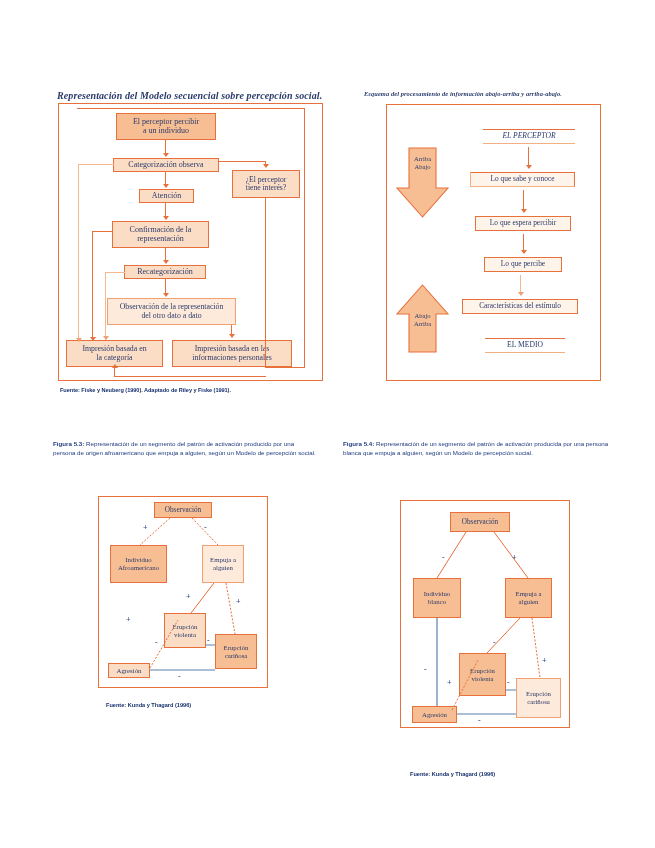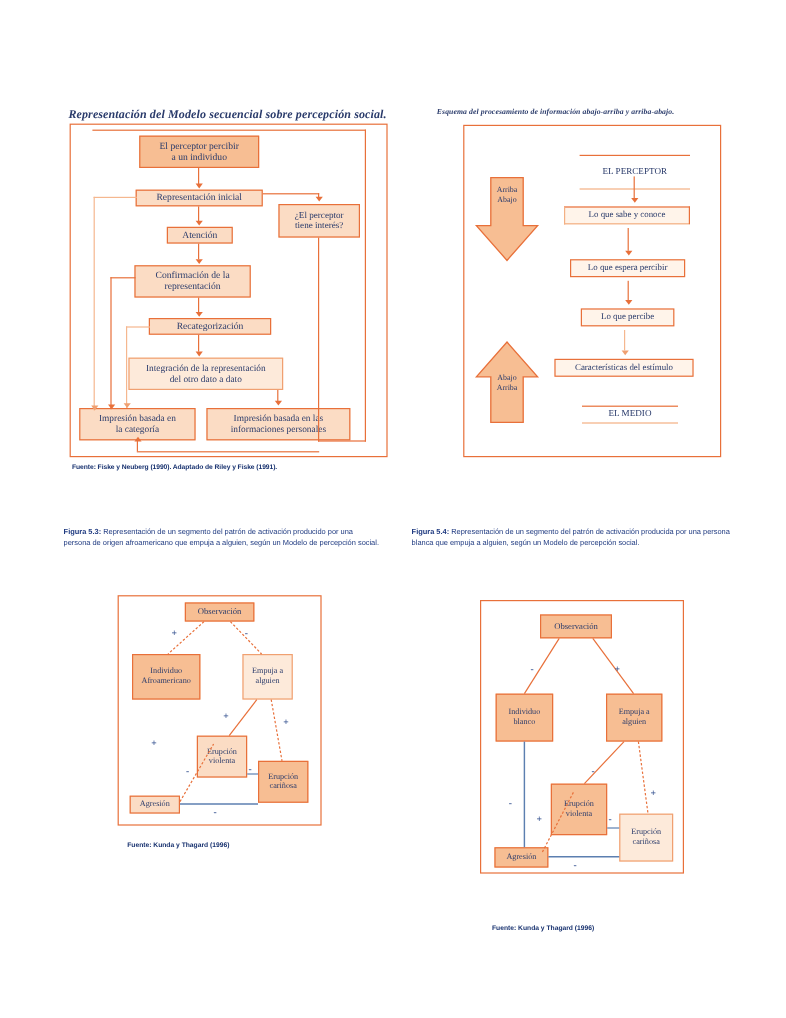--- a/index.html
+++ b/index.html
@@ -72,43 +72,43 @@
     <div class="ttl" style="left:57px;top:90px;font-size:10px;">Representación del Modelo secuencial sobre percepción social.</div>
 
     <div class="panel" style="left:58px;top:103px;width:265px;height:278px;border-color:#E8703A;"></div>
 
     <div class="box dark" style="left:116px;top:113px;width:100px;height:27px;font-size:8px;flex-direction:column;">
       <span>El perceptor percibir</span>
       <span>a un individuo</span>
     </div>
 
     <div class="box" style="left:113px;top:158px;width:106px;height:14px;font-size:8px;">
-        <span>Representación inicial</span>
+        <span>Categorización observa</span>
       </div>
 
     <div class="box" style="left:232px;top:170px;width:68px;height:28px;font-size:7.6px;flex-direction:column;">
       <span>¿El perceptor</span>
       <span>tiene interés?</span>
     </div>
 
     <div class="box" style="left:139px;top:189px;width:55px;height:14px;font-size:8px;">
         <span>Atención</span>
       </div>
 
     <div class="box" style="left:112px;top:221px;width:97px;height:27px;font-size:8px;flex-direction:column;">
       <span>Confirmación de la</span>
       <span>representación</span>
     </div>
 
-    <div class="box" style="left:124px;top:265px;width:102px;height:14px;font-size:8px;">
+    <div class="box" style="left:124px;top:265px;width:82px;height:14px;font-size:8px;">
         <span>Recategorización</span>
       </div>
 
     <div class="box pale" style="left:107px;top:298px;width:129px;height:27px;font-size:7.8px;flex-direction:column;">
-      <span>Integración de la representación</span>
+      <span>Observación de la representación</span>
       <span>del otro dato a dato</span>
     </div>
 
     <div class="box" style="left:66px;top:340px;width:97px;height:27px;font-size:7.8px;flex-direction:column;">
       <span>Impresión basada en</span>
       <span>la categoría</span>
     </div>
 
     <div class="box" style="left:172px;top:340px;width:120px;height:27px;font-size:7.8px;flex-direction:column;">
       <span>Impresión basada en las</span>
@@ -160,21 +160,21 @@
 
     <div class="src" style="left:60px;top:387px;font-size:5.6px;letter-spacing:-0.05px;">Fuente: Fiske y Neuberg (1990). Adaptado de Riley y Fiske (1991).</div>
   </div>
 
   <div>
 
     <div class="ttl" style="left:364px;top:90px;font-size:6.4px;">Esquema del procesamiento de información abajo-arriba y arriba-abajo.</div>
 
     <div class="panel" style="left:386px;top:104px;width:215px;height:277px;"></div>
 
-    <div class="box openline" style="left:483px;top:129px;width:92px;height:29px;font-size:7.6px;">
+    <div class="box openline" style="left:483px;top:129px;width:92px;height:15px;font-size:7.6px;font-style:italic;">
         <span>EL PERCEPTOR</span>
       </div>
 
     <div class="box thin" style="left:470px;top:172px;width:105px;height:15px;font-size:7.4px;border-left-color:#F3B083;border-bottom-color:#F3B083;">
         <span>Lo que sabe y conoce</span>
       </div>
 
     <div class="box thin" style="left:475px;top:216px;width:96px;height:15px;font-size:7.4px;">
         <span>Lo que espera percibir</span>
       </div>

